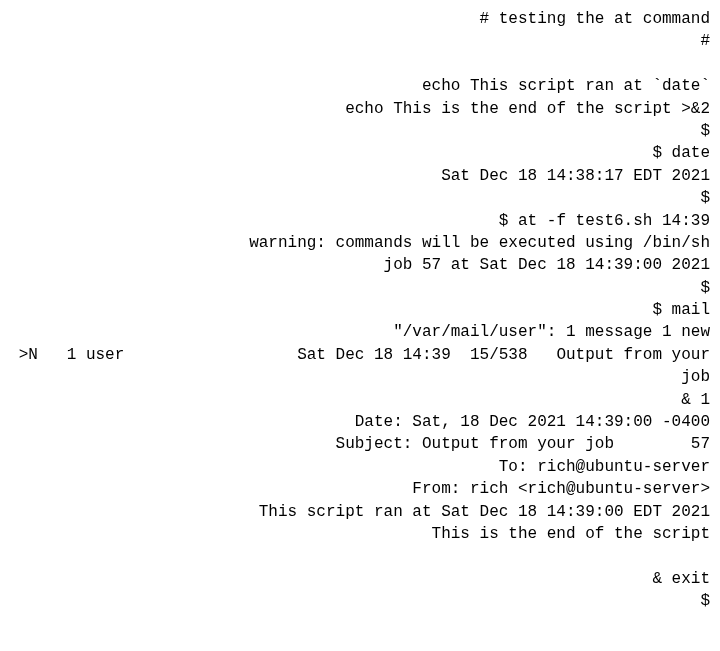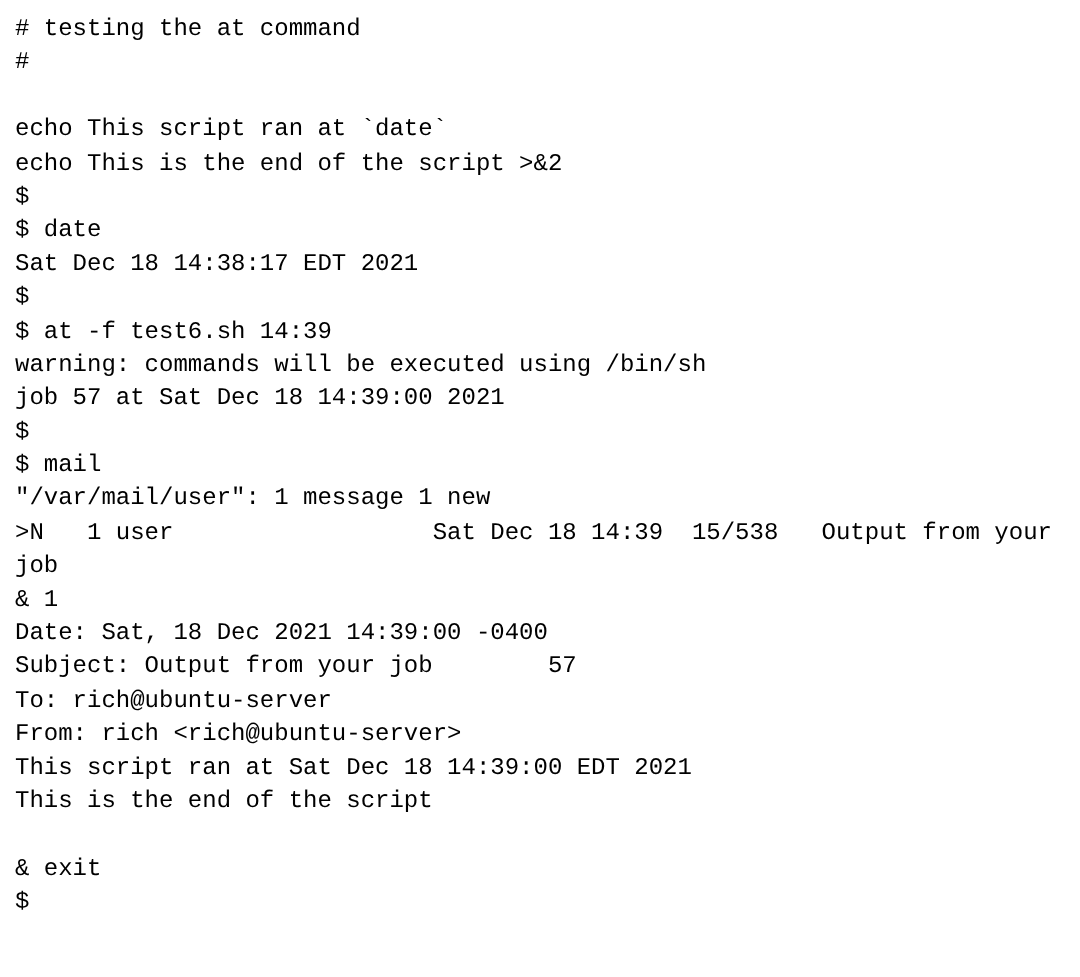--- a/index.html
+++ b/index.html
@@ -12,20 +12,21 @@
       font-family: 'Courier New', Courier, monospace;
       font-size: 16px;
       line-height: 1.4;
       padding: 8px 10px;
       width: 720px;
       min-height: 651px;
       color: #000000;
     }
     .terminal-content {
       white-space: pre;
+      text-align: right;
     }
   </style>
 </head>
 <body>
 
 <div class="terminal-content" id="terminal-container"># testing the at command
 #
 
 echo This script ran at `date`
 echo This is the end of the script &gt;&amp;2

